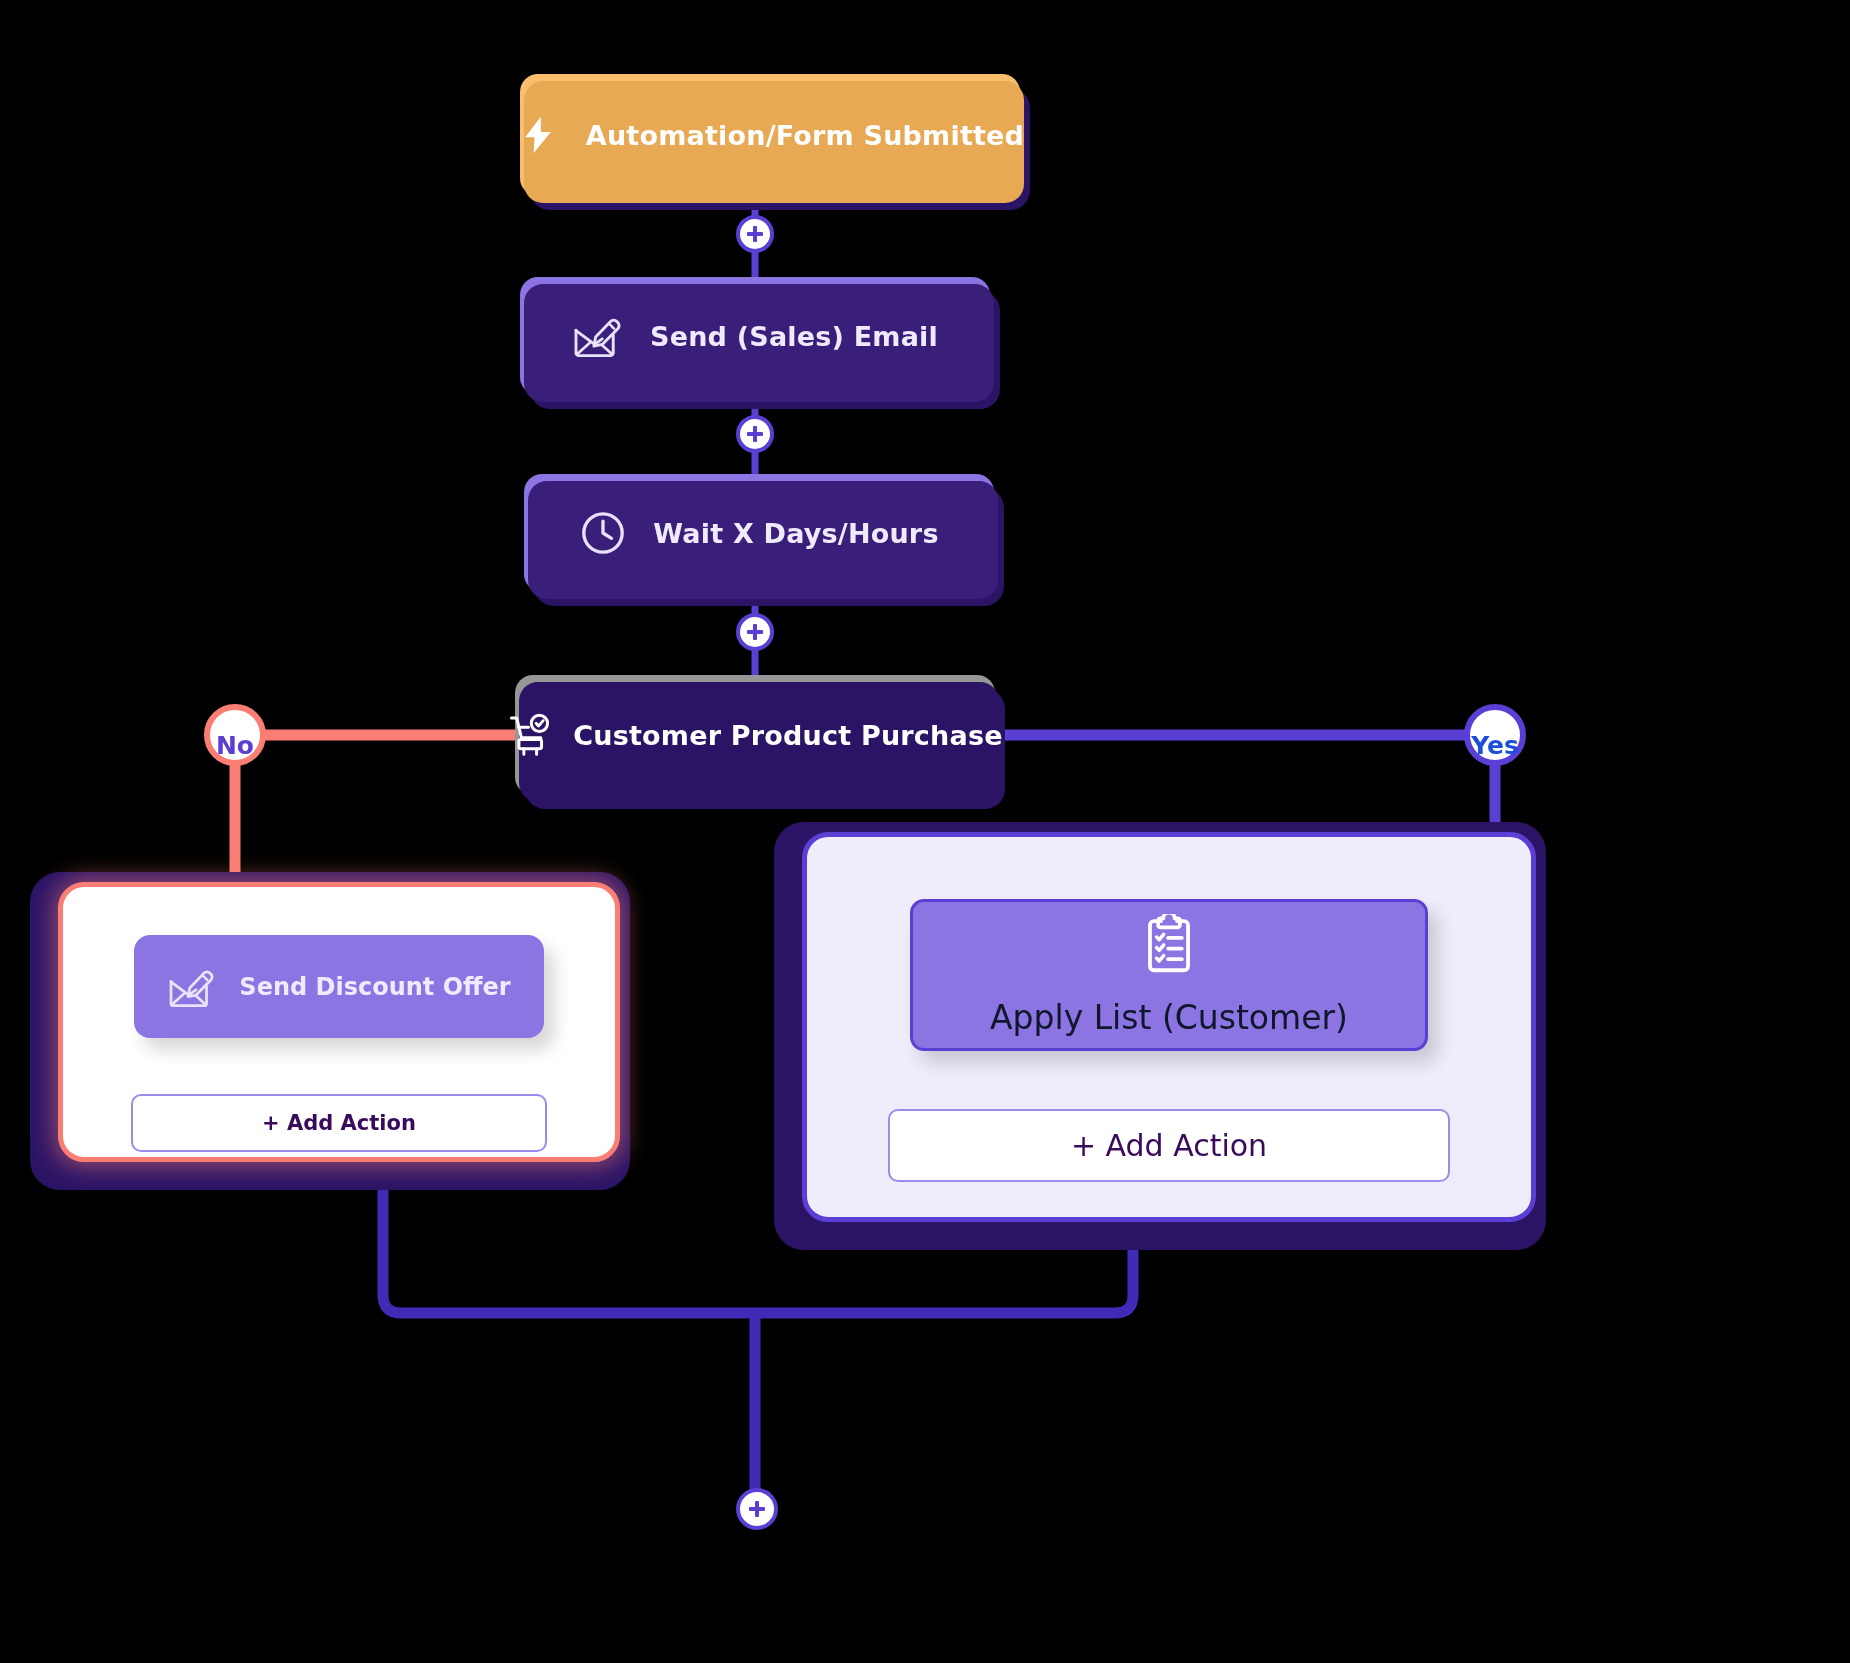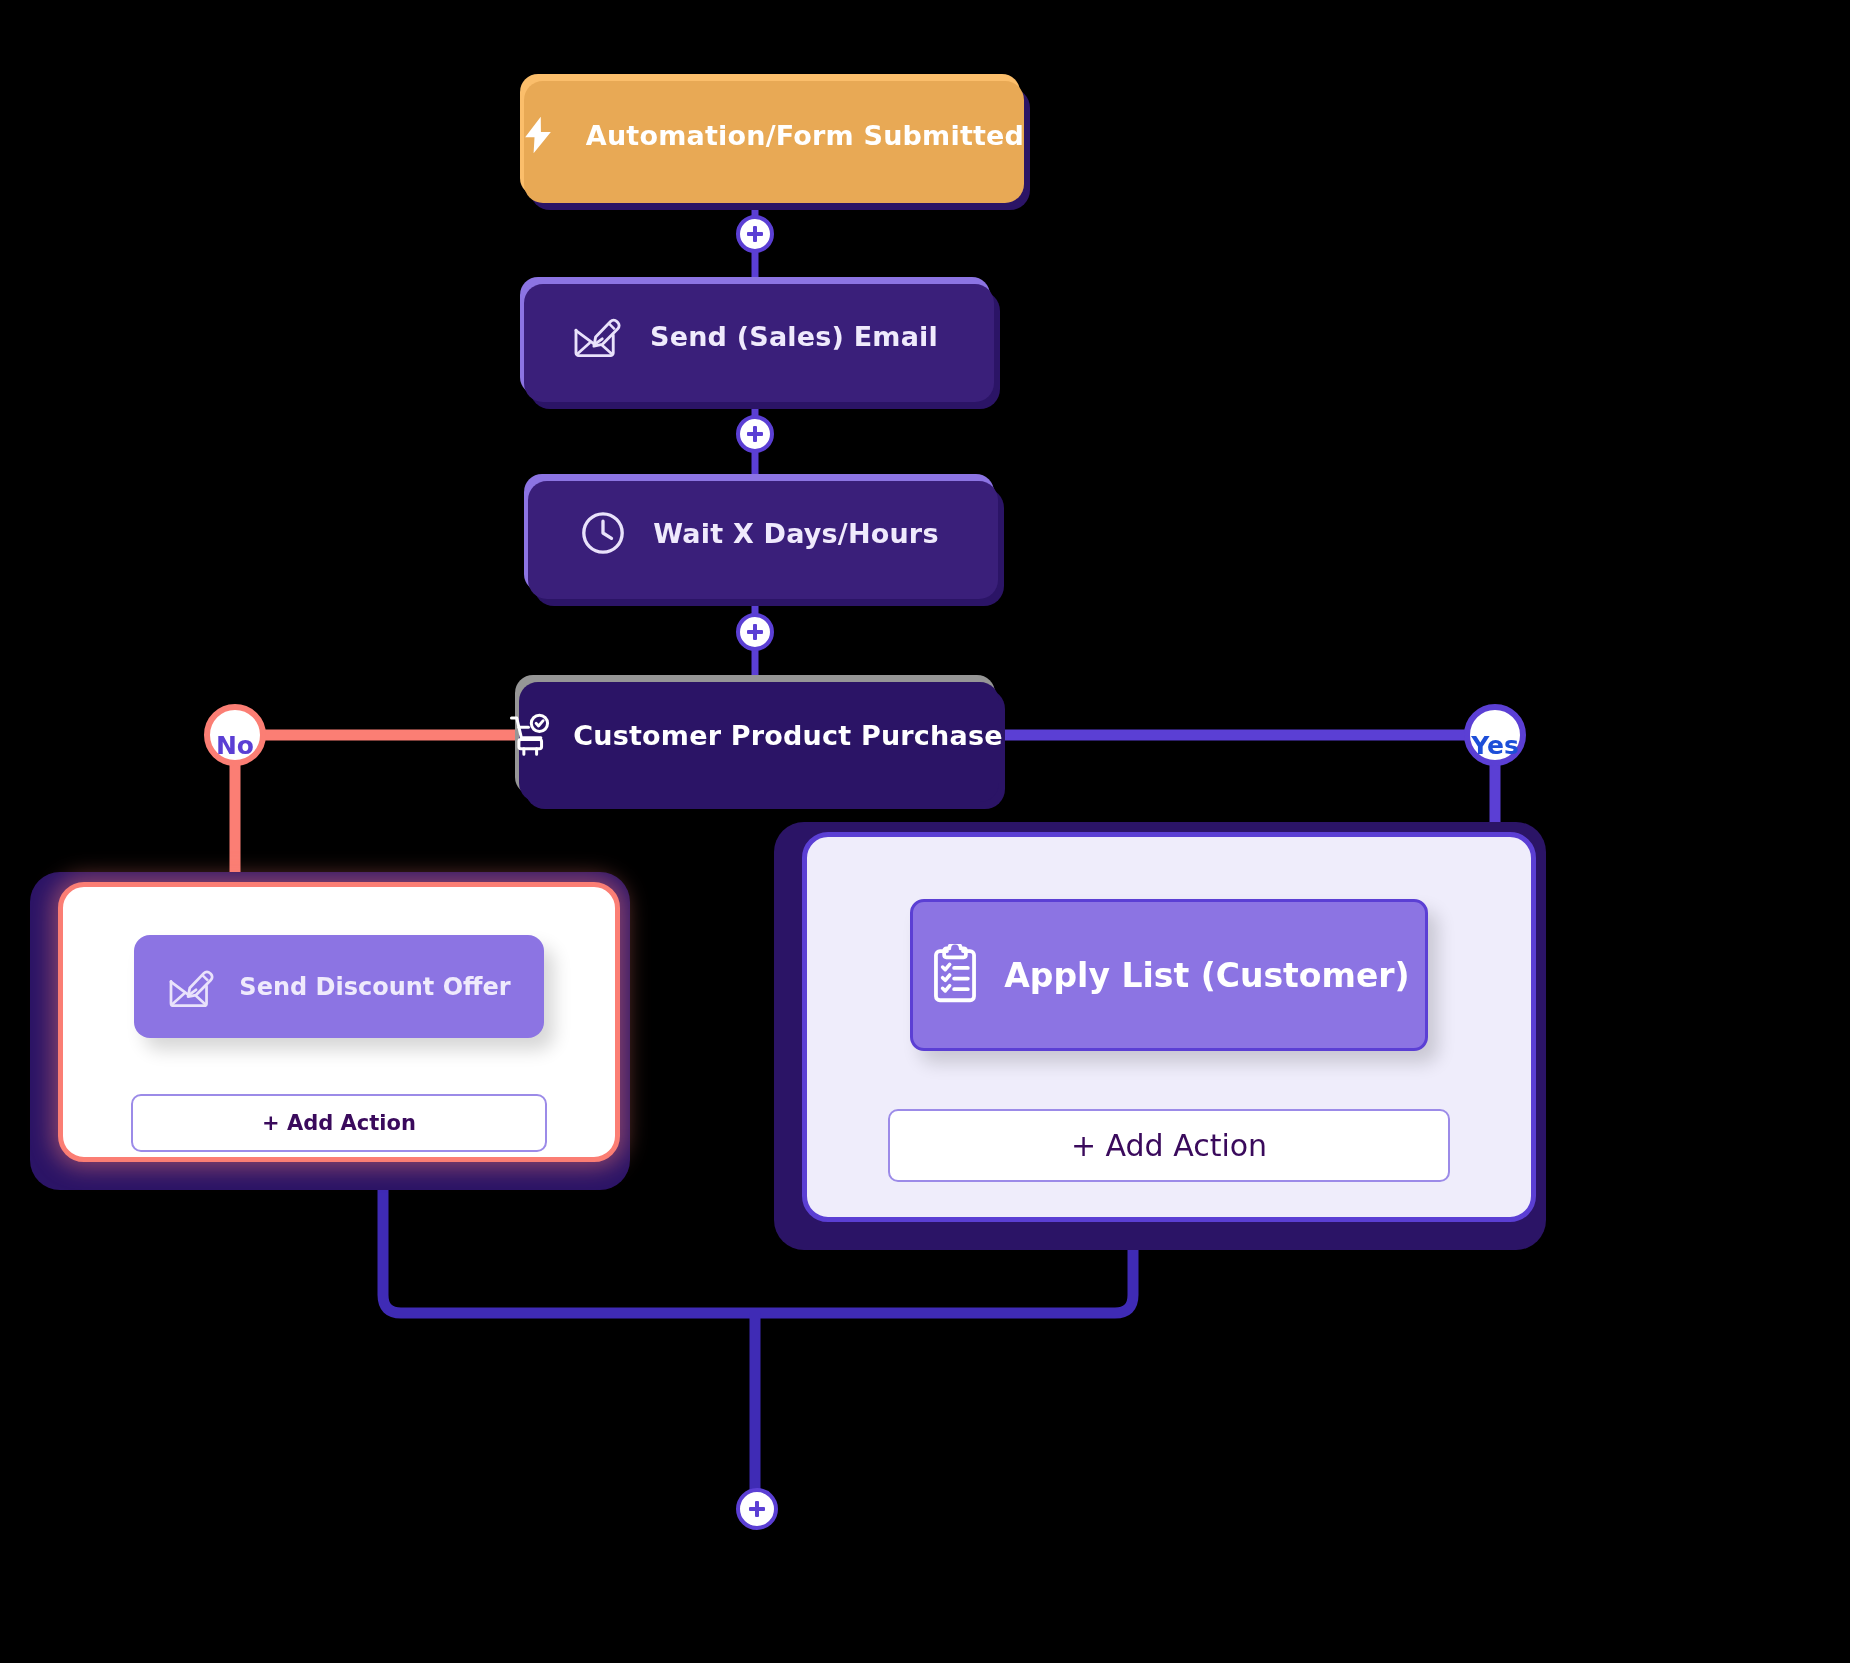--- a/index.html
+++ b/index.html
@@ -87,21 +87,21 @@
   }
 
   .pillbtn{
     position:relative;box-sizing:border-box;
     background:#8C74E3;color:#EFEAFC;
     border-radius:16px;
     display:flex;align-items:center;justify-content:center;gap:22px;
     font-weight:700;
     box-shadow:10px 12px 18px rgba(0,0,0,.16);
   }
-  .pillbtn.big{background:#8C74E3;border:3px solid #5B3FD4;color:#ffffff;font-weight:700;}
+  .pillbtn.big{background:#8C74E3;border:3px solid #5B3FD4;color:#0f172a;font-weight:400;flex-direction:column;}
   .pillbtn .lbl{white-space:nowrap;}
 
   .addbtn{
     position:relative;box-sizing:border-box;
     background:#FFFFFF;border:2px solid #9C8BE8;
     border-radius:10px;
     display:flex;align-items:center;justify-content:center;
     color:#3A0A5C;
   }
   .addbtn.bold{font-weight:700;}

